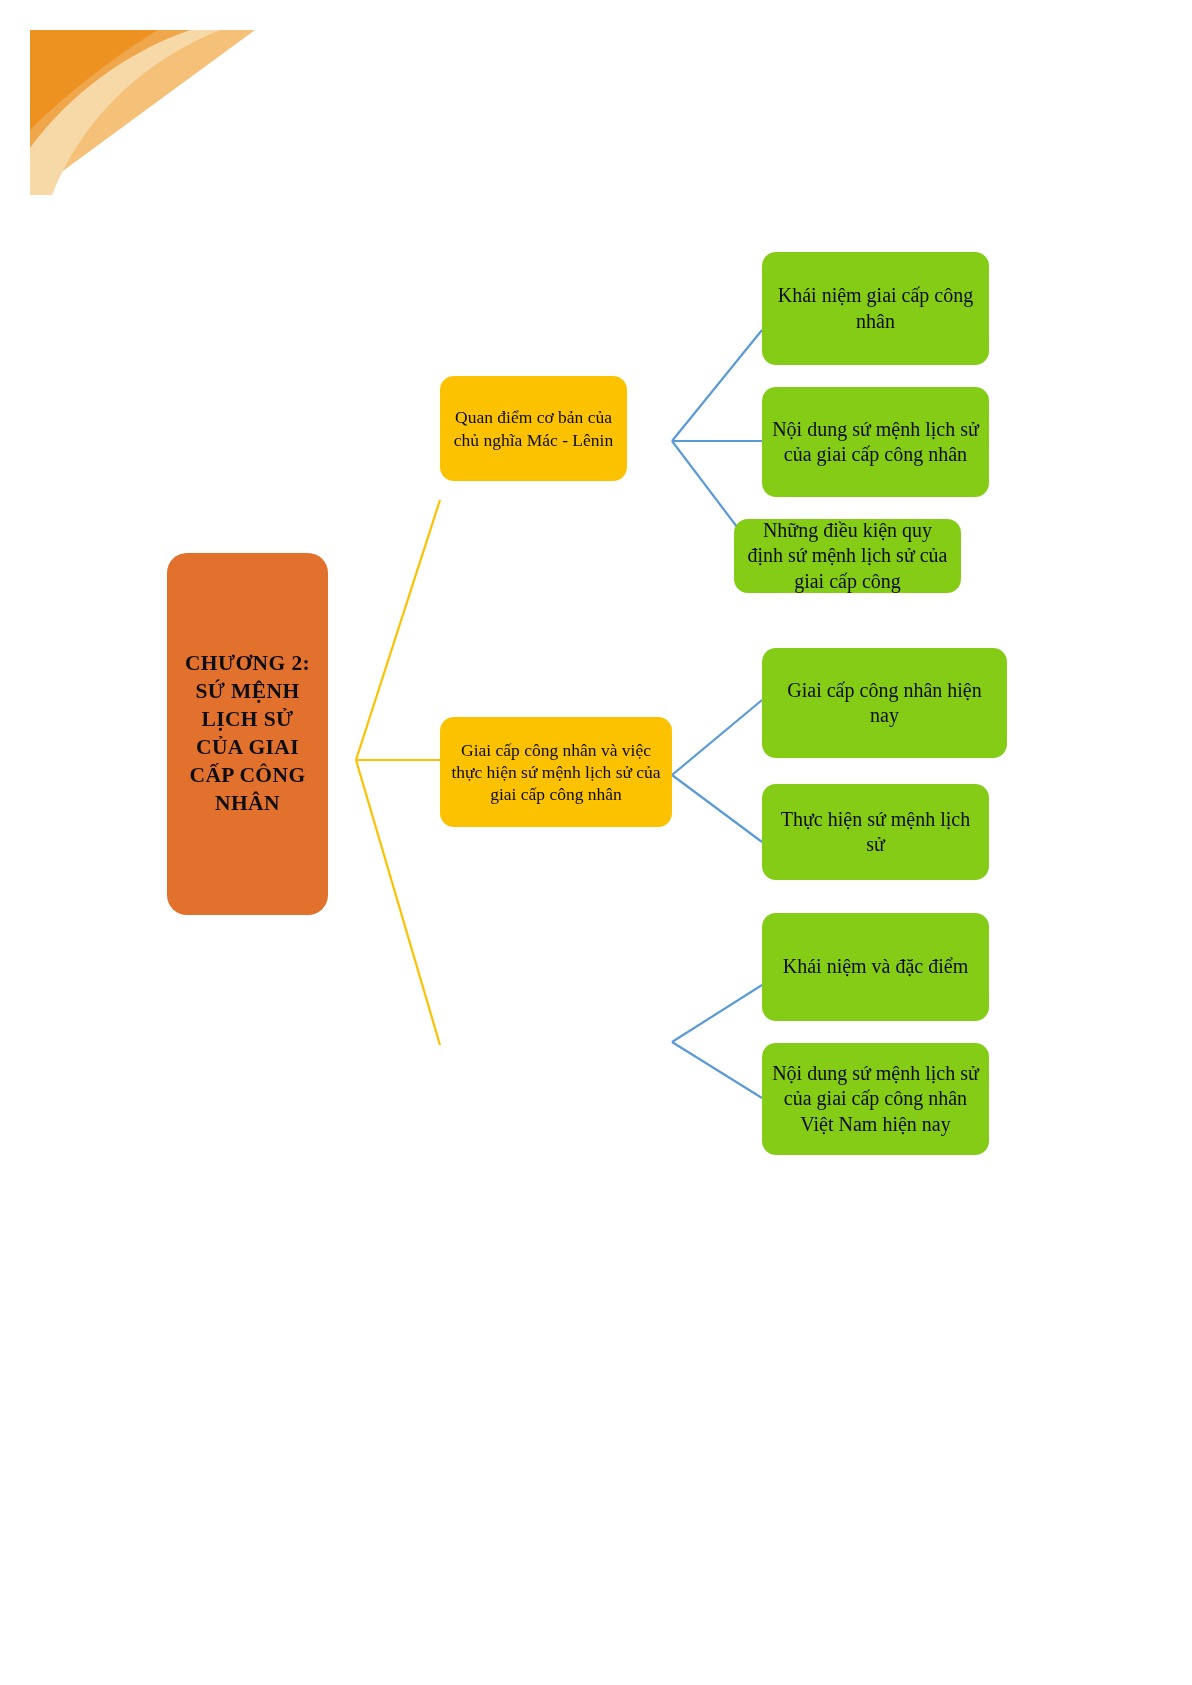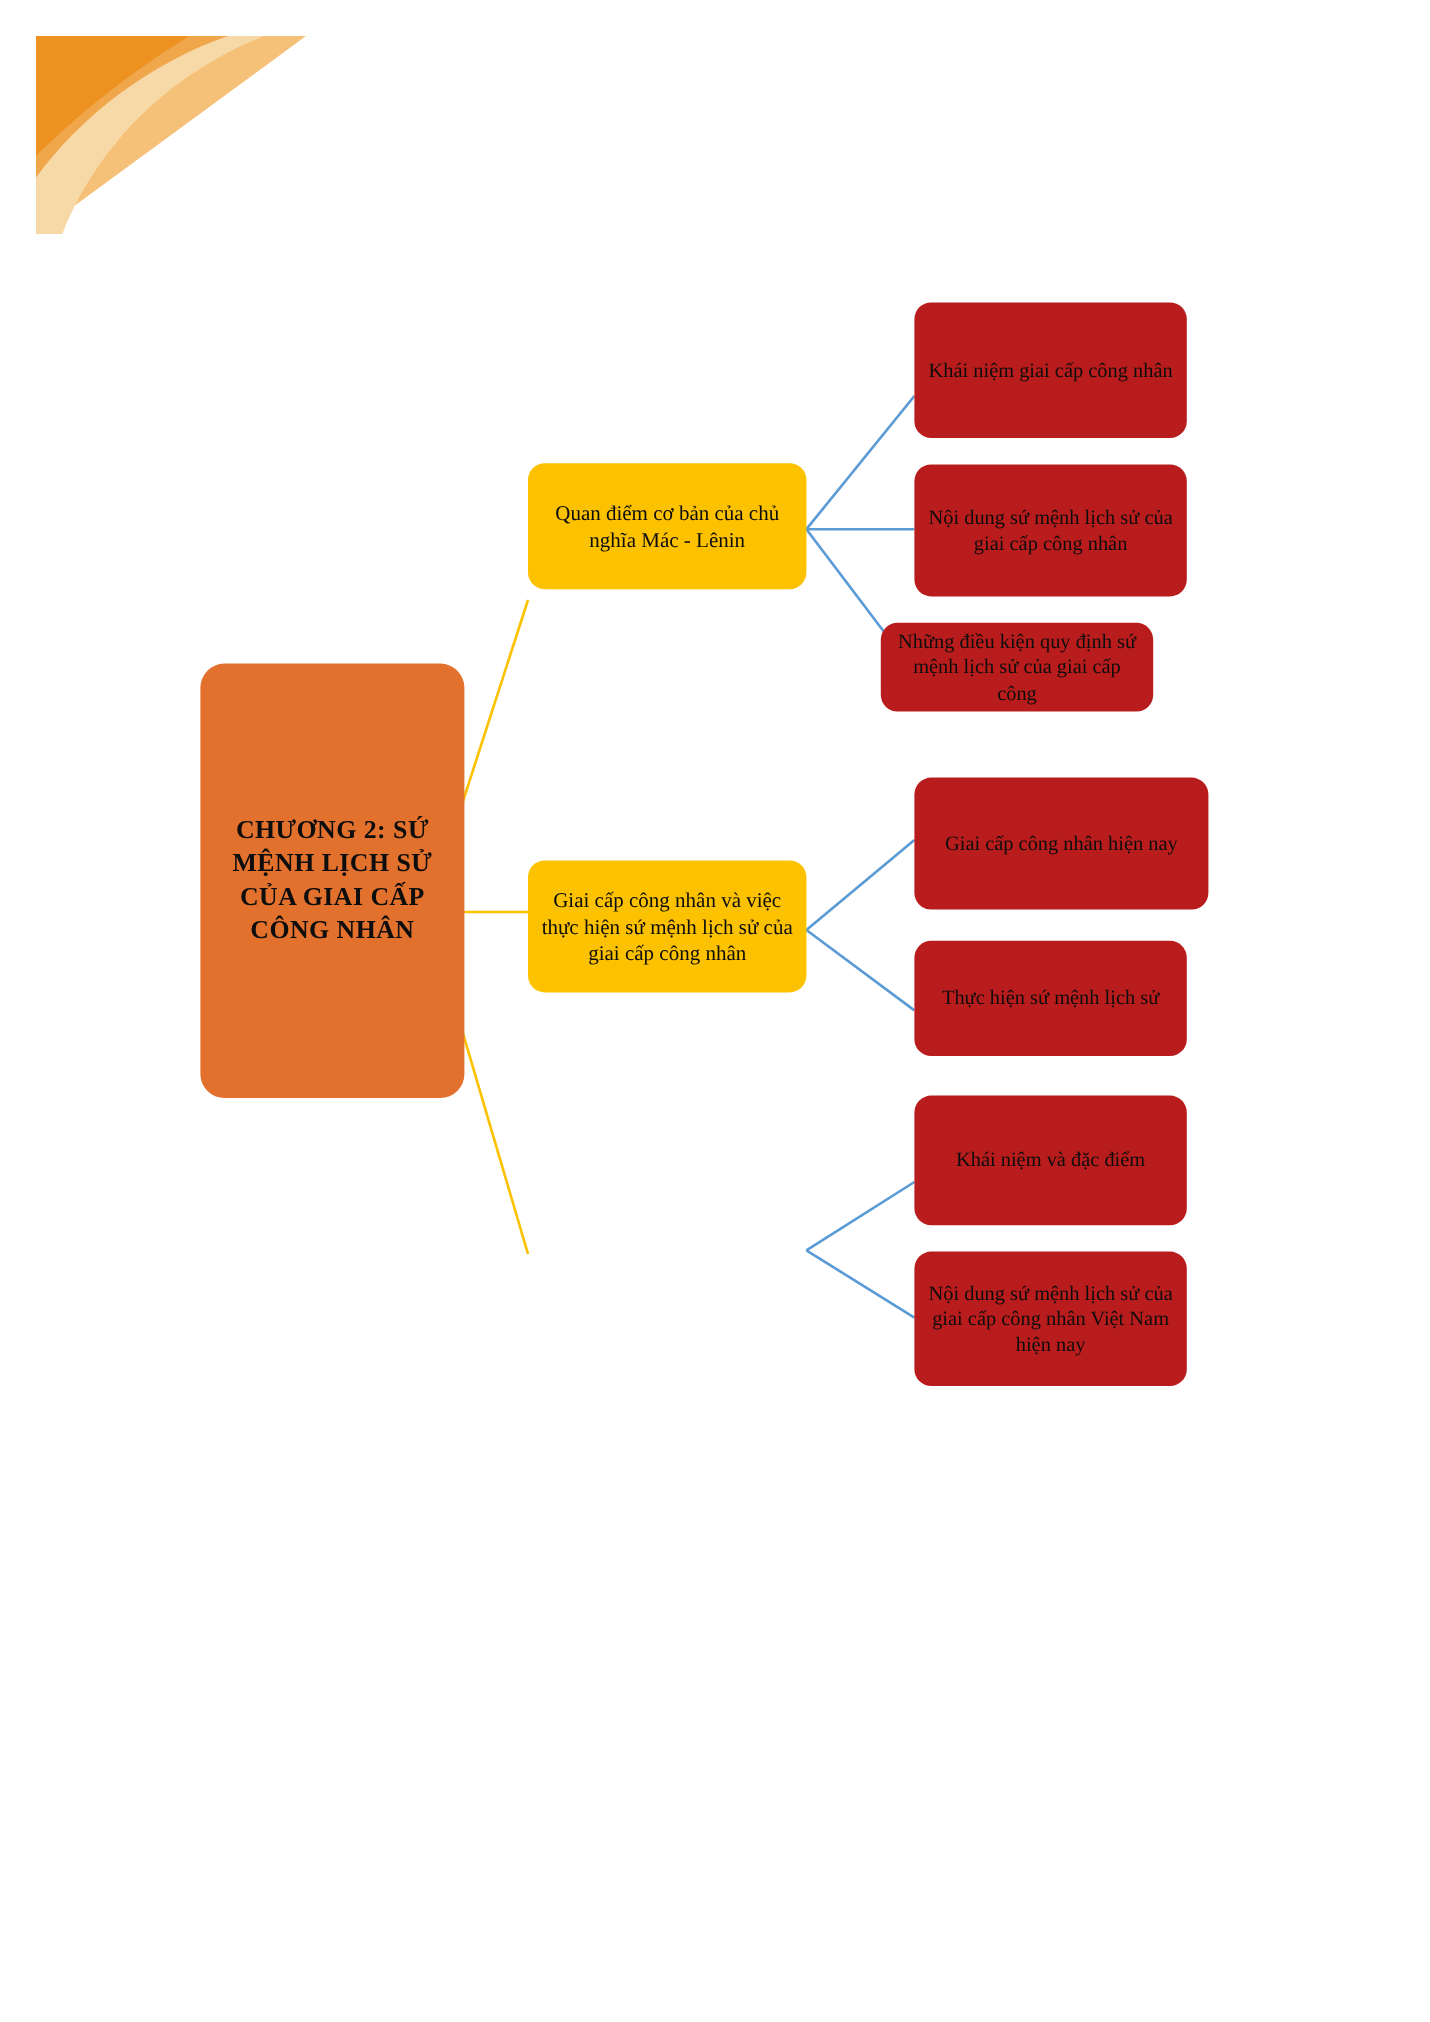--- a/index.html
+++ b/index.html
@@ -60,22 +60,22 @@
     letter-spacing: 0.4px;
     line-height: 1.30;
   }
 
   .node-branch {
     background: #fcc200;
     font-size: 17.5px;
   }
 
   .node-leaf {
-    background: #b91c1c;
-    font-size: 17px;
+    background: #84cc16;
+    font-size: 20px;
   }
 
   .node-text {
     display: block;
     width: 100%;
   }
 </style>
 </head>
 <body>
 
@@ -100,25 +100,25 @@
     <path d="M672,441 L762,330" stroke="#5b9bd5" stroke-width="2.2" fill="none"></path>
     <path d="M672,441 L762,560" stroke="#5b9bd5" stroke-width="2.2" fill="none"></path>
 
     <path d="M672,775 L762,700" stroke="#5b9bd5" stroke-width="2.2" fill="none"></path>
     <path d="M672,775 L762,842" stroke="#5b9bd5" stroke-width="2.2" fill="none"></path>
 
     <path d="M672,1042 L762,985" stroke="#5b9bd5" stroke-width="2.2" fill="none"></path>
     <path d="M672,1042 L762,1098" stroke="#5b9bd5" stroke-width="2.2" fill="none"></path>
   </svg>
 
-  <div class="node node-root" style="left:167px; top:553px; width:220px; height:362px;">
+  <div class="node node-root" style="left:167px; top:553px; width:161px; height:362px;">
     <span class="node-text">CHƯƠNG 2: SỨ MỆNH LỊCH SỬ CỦA GIAI CẤP CÔNG NHÂN</span>
   </div>
 
-  <div class="node node-branch" style="left:440px; top:386px; width:232px; height:105px;justify-content:flex-end;">
+  <div class="node node-branch" style="left:440px; top:376px; width:187px; height:105px;justify-content:flex-end;">
     <span class="node-text">Quan điểm cơ bản của chủ nghĩa Mác - Lênin</span>
   </div>
 
   <div class="node node-branch" style="left:440px; top:717px; width:232px; height:110px;">
     <span class="node-text">Giai cấp công nhân và việc thực hiện sứ mệnh lịch sử của giai cấp công nhân</span>
   </div>
 
 
   <div class="node node-leaf" style="left:762px; top:252px; width:227px; height:113px;">
     <span class="node-text">Khái niệm giai cấp công nhân</span>

